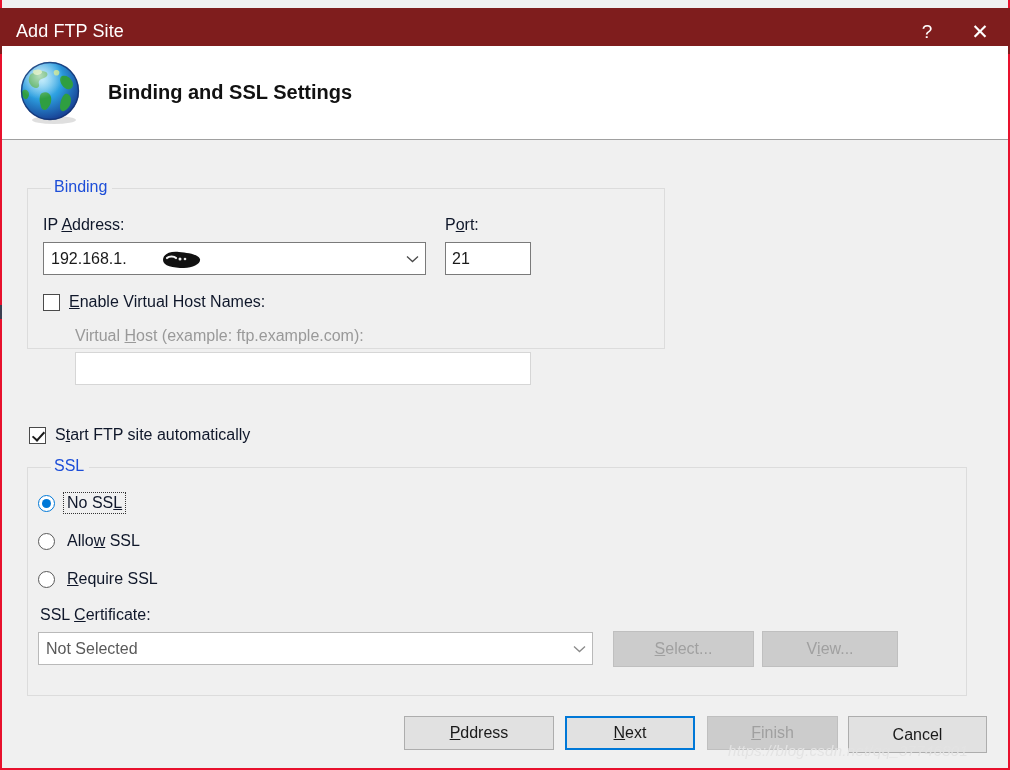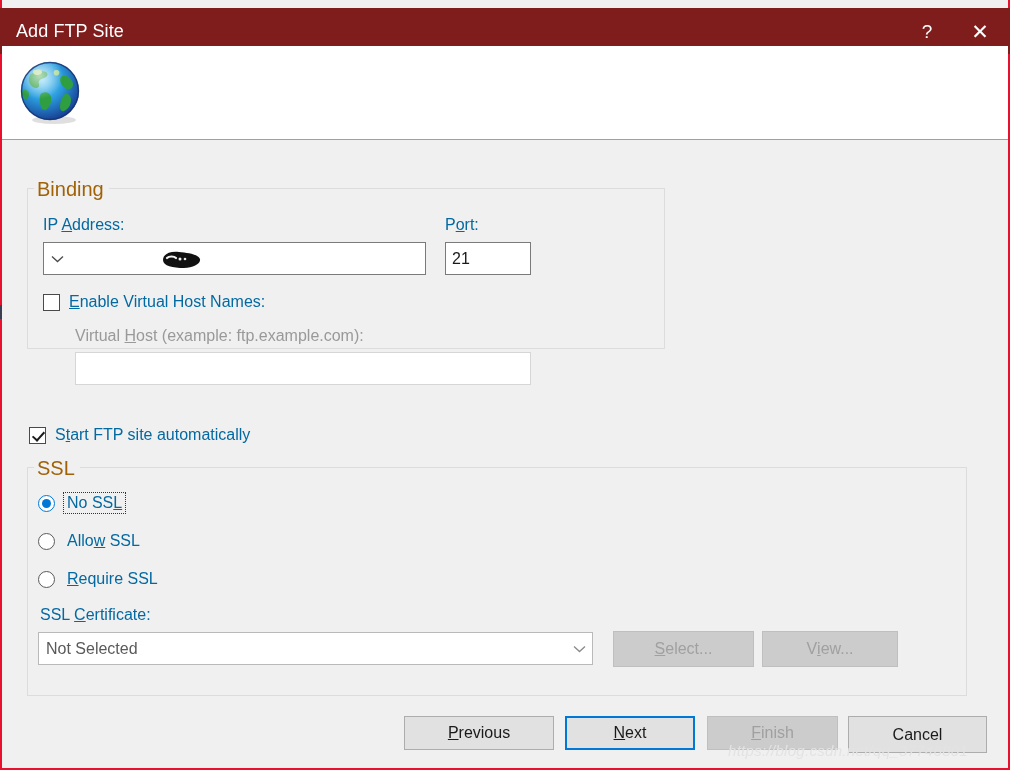--- a/index.html
+++ b/index.html
@@ -86,31 +86,31 @@
     background: #f0f0f0;
   }
 
   .groupbox {
     position: absolute;
     border: 1px solid #dcdcdc;
     background: transparent;
   }
   .group-legend {
     position: absolute;
-    top: -11px; left: 6px;
+    top: -11px; left: 23px;
     background: #f0f0f0;
     padding: 0 5px 0 3px;
-    font-size: 20px;
-    color: #a16207;
+    font-size: 16px;
+    color: #1d4ed8;
     white-space: nowrap;
   }
 
   .lbl {
     font-size: 16px;
-    color: #0369a1;
+    color: #0f172a;
     white-space: nowrap;
   }
   .lbl.disabled { color: #999999; }
   .u { text-decoration: underline; }
 
   .textbox {
     border: 1px solid #7a7a7a;
     background: #ffffff;
     font-family: "Liberation Sans", sans-serif;
     font-size: 16px;
@@ -277,31 +277,33 @@
         <path d="M47 34c3-1 6 2 6 6 0 5-3 9-7 11-2 1-4-1-4-4 0-5 2-11 5-13z"></path>
         <path d="M6 30c2-1 5 1 5 4s-2 6-4 5c-2-1-3-4-3-6 0-2 1-3 2-3z"></path>
       </g>
       <g fill="#bfe08c" opacity=".9">
         <path d="M18 10c3-1 6 0 6 2s-3 3-5 3-4-1-4-3 1-2 3-2z"></path>
         <path d="M38 10c3 0 4 2 3 4s-4 2-5 0 0-4 2-4z"></path>
       </g>
       <circle cx="32" cy="31" r="29" fill="url(#shine)"></circle>
       <circle cx="32" cy="31" r="28.5" fill="none" stroke="#10306f" stroke-width="1.4" opacity=".8"></circle>
     </svg>
+    <div id="header-title">Binding and SSL Settings</div>
   </div>
 
   <div id="body">
 
     <div class="groupbox" style="left:25px; top:47px; width:638px; height:161px;">
       <span class="group-legend">Binding</span>
     </div>
 
     <div class="lbl" style="position:absolute; left:41px; top:75px;"><span>IP </span><span class="u">A</span><span>ddress:</span></div>
 
     <div class="combo" style="left:41px; top:101px; width:383px; height:33px;">
+      <span class="combo-text">192.168.1.</span>
       <span class="chev">
         <svg width="13" height="8" viewBox="0 0 13 8">
             <path d="M1 1.5 L6.5 6.5 L12 1.5" fill="none" stroke="#4a4a4a" stroke-width="1.3"></path>
           </svg>
       </span>
       <svg id="ip-redaction" viewBox="0 0 42 22">
         <path d="M3 11 C3 5, 10 2, 19 3 C28 4, 38 5, 40 10 C41 15, 33 19, 24 19 C13 19, 3 17, 3 11 Z" fill="#111111"></path>
         <path d="M7 9 C9 7, 14 7, 16 9" stroke="#f4f4f4" stroke-width="2.2" fill="none" stroke-linecap="round"></path>
         <circle cx="20" cy="10" r="1.5" fill="#f0f0f0"></circle>
         <circle cx="25" cy="10" r="1.3" fill="#e8e8e8"></circle>
@@ -364,21 +366,21 @@
 
     <div class="btn disabled" style="left:760px; top:490px; width:136px; height:36px;">
         <span>V</span>
         <span class="u">i</span>
         <span>ew...</span>
       </div>
 
     <div class="btn" style="left:402px; top:575px; width:150px; height:34px;">
         <span></span>
         <span class="u">P</span>
-        <span>revious</span>
+        <span>ddress</span>
       </div>
 
     <div class="btn default" style="left:563px; top:575px; width:130px; height:34px;">
         <span></span>
         <span class="u">N</span>
         <span>ext</span>
       </div>
 
     <div class="btn disabled" style="left:705px; top:575px; width:131px; height:34px;">
         <span></span>

